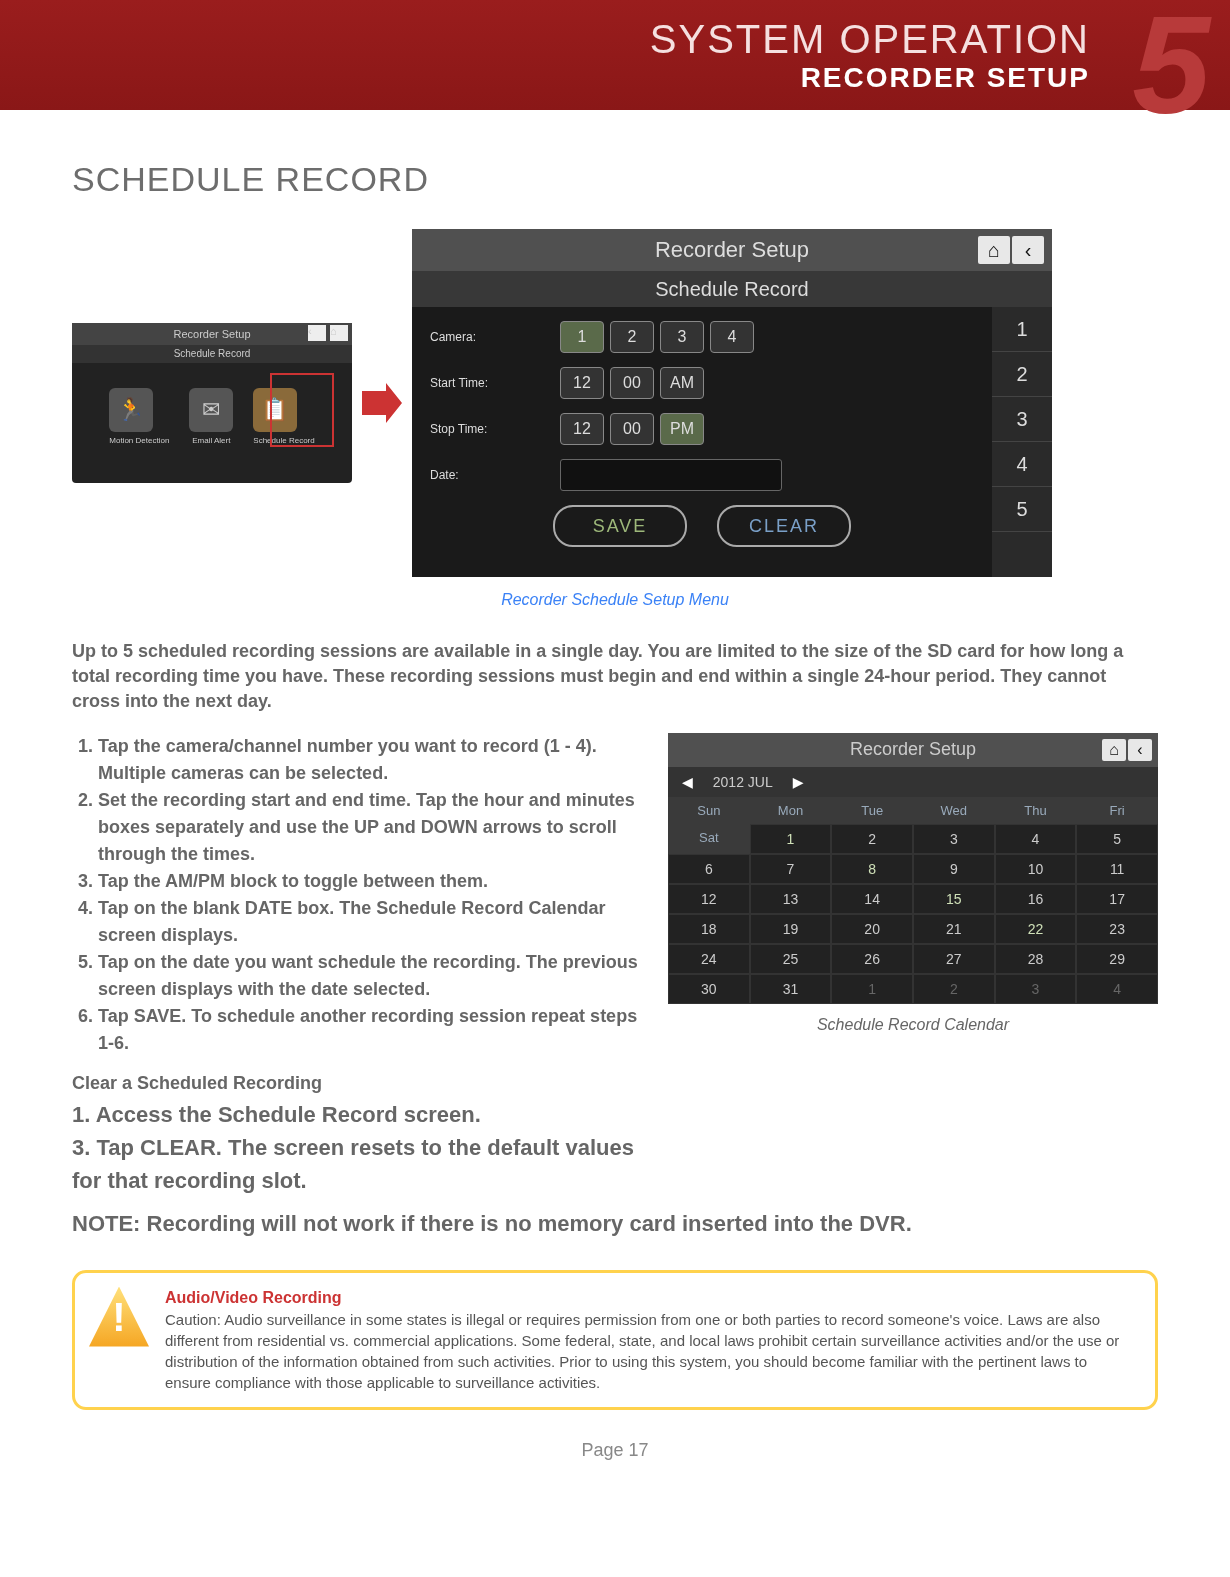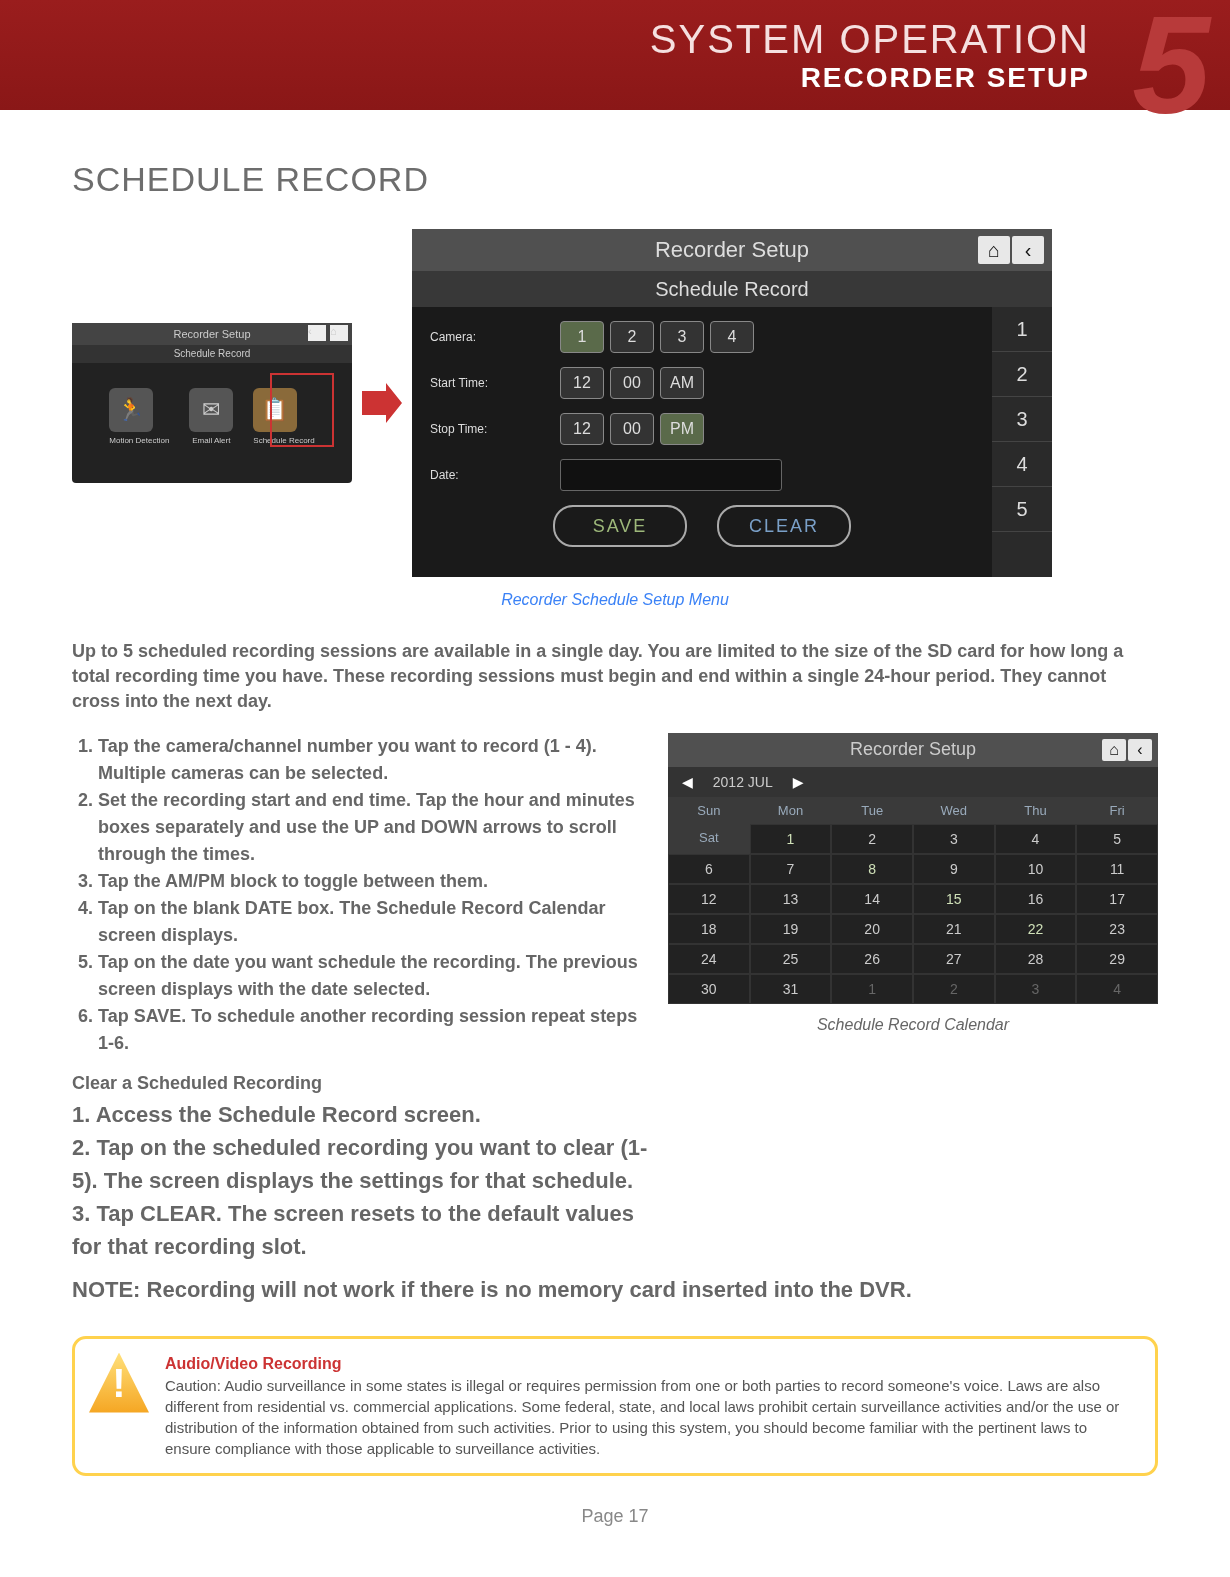--- a/index.html
+++ b/index.html
@@ -159,21 +159,20 @@
         <ol>
           <li>Tap the camera/channel number you want to record (1 - 4). Multiple cameras can be selected.</li>
           <li>Set the recording start and end time. Tap the hour and minutes boxes separately and use the UP and DOWN arrows to scroll through the times.</li>
           <li>Tap the AM/PM block to toggle between them.</li>
           <li>Tap on the blank DATE box. The Schedule Record Calendar screen displays.</li>
           <li>Tap on the date you want schedule the recording. The previous screen displays with the date selected.</li>
           <li>Tap SAVE. To schedule another recording session repeat steps 1-6.</li>
         </ol>
         <div class="sub">Clear a Scheduled Recording</div>
         <div class="stp">1. Access the Schedule Record screen.</div>
-        <div class="stp">2. Tap on the scheduled recording you want to clear (1-5). The screen displays the settings for that schedule.</div>
         <div class="stp">3. Tap CLEAR. The screen resets to the default values for that recording slot.</div>
       </div>
       <div class="colR">
         <div class="calshot">
           <div class="cal-bar">
               <span>Recorder Setup</span>
             <div class="btns">
                 <div class="sqbtn" style="width:24px;height:22px;font-size:16px">⌂</div>
                 <div class="sqbtn" style="width:24px;height:22px;font-size:16px">‹</div>
               </div>

